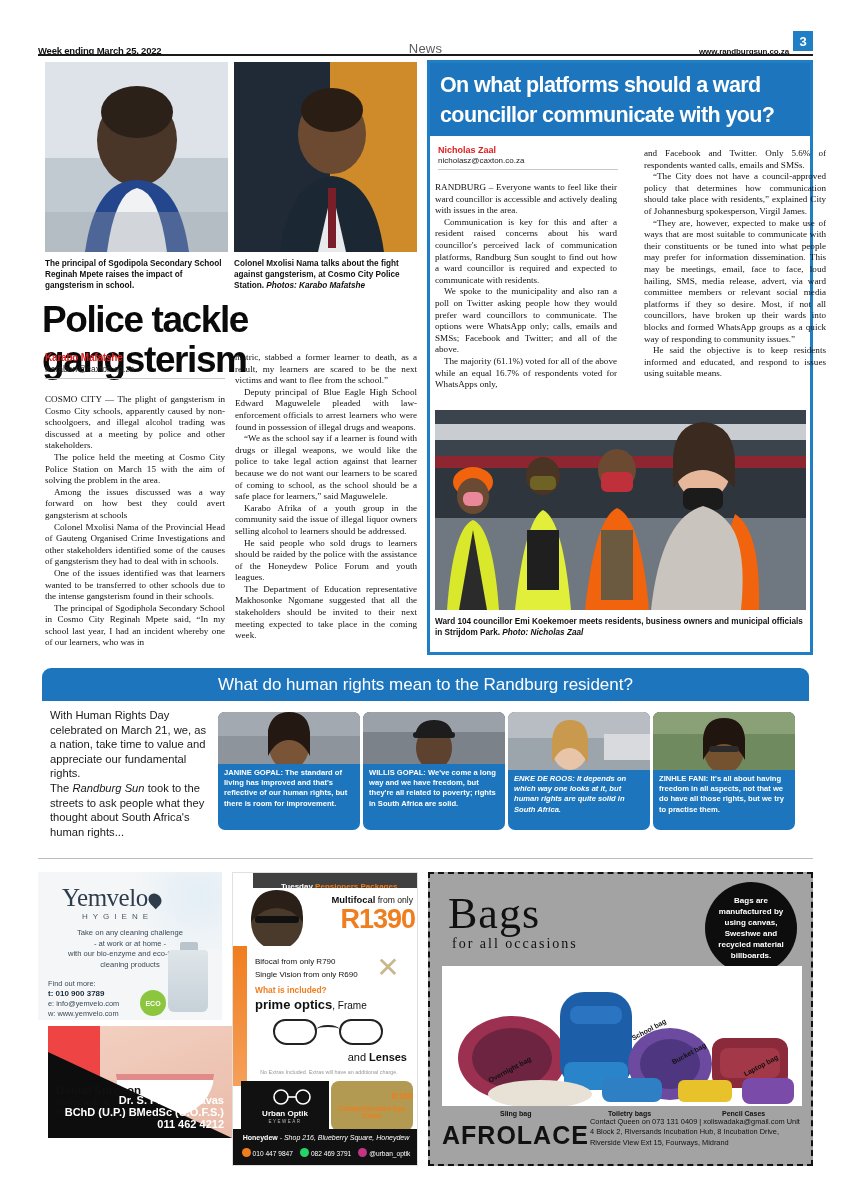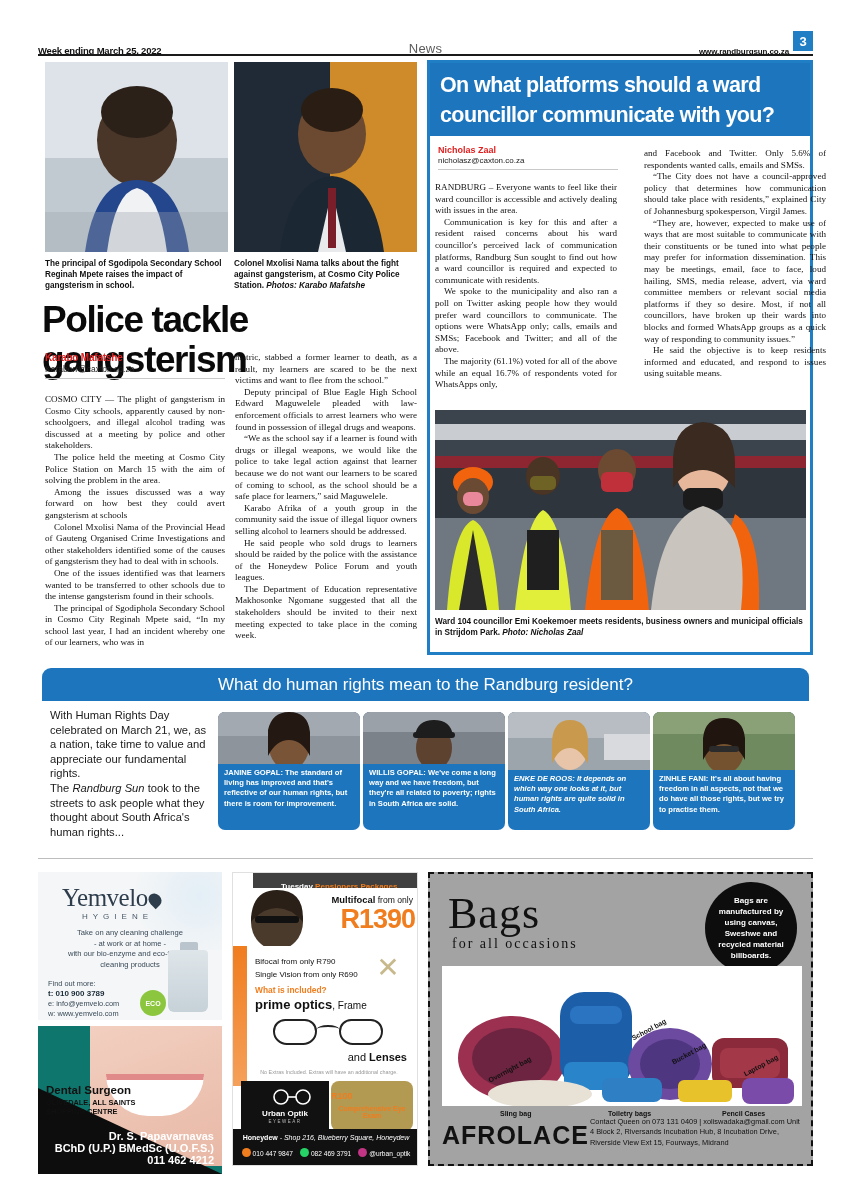--- a/index.html
+++ b/index.html
@@ -128,21 +128,21 @@
   .yem-bottle { position:absolute; right:14px; bottom:8px; width:40px; height:62px;
                 background:linear-gradient(180deg,#dfe6ea,#c6d1d8); border-radius:4px 4px 6px 6px; }
   .yem-cap { position:absolute; right:24px; bottom:68px; width:18px; height:10px;
              background:#b9c4cc; border-radius:2px; }
   .yem-eco { position:absolute; right:56px; bottom:4px; width:26px; height:26px;
              border-radius:50%; background:#8cc63f; color:#fff;
              font-family:"Liberation Sans", sans-serif; font-size:7px; font-weight:bold;
              display:flex; align-items:center; justify-content:center; }
 
   
-  .ad-dent { left:38px; top:1026px; width:184px; height:148px; background:#0f766e; }
+  .ad-dent { left:48px; top:1026px; width:184px; height:112px; background:#ef4444; }
   .dent-photo { position:absolute; right:0; top:0; width:132px; height:140px;
                 background:linear-gradient(160deg,#f2cfc0,#e8b8a6); }
   .dent-smile { position:absolute; right:18px; top:48px; width:98px; height:42px;
                 background:#fff; border-radius:0 0 46px 46px; border-top:6px solid #e08a8a; }
   .dent-tri2 { position:absolute; right:0; bottom:0; width:0; height:0;
                border-right:184px solid transparent; border-bottom:86px solid #0d0d0d; }
   .dent-title { position:absolute; left:8px; top:58px;
                 font-family:"Liberation Sans", sans-serif; font-weight:bold;
                 font-size:11.5px; color:#111; }
   .dent-loc { position:absolute; left:8px; top:72px; width:110px;
@@ -196,21 +196,21 @@
   .opt-blk { position:absolute; left:8px; top:208px; width:88px; height:50px; background:#111; }
   .opt-logo-g { position:absolute; left:28px; top:8px; width:48px; height:16px; }
   .opt-logo-txt { position:absolute; left:0; top:28px; width:88px; text-align:center;
                   font-family:"Liberation Sans", sans-serif; font-weight:bold;
                   font-size:8px; color:#fff; }
   .opt-logo-sub { position:absolute; left:0; top:38px; width:88px; text-align:center;
                   font-family:"Liberation Sans", sans-serif; font-size:4.5px;
                   color:#bbb; letter-spacing:1.5px; }
   .opt-gold { position:absolute; left:98px; top:208px; width:82px; height:50px;
               background:#b29a52; border-radius:8px; }
-  .opt-gold-p { position:absolute; left:0; top:10px; width:82px; text-align:left;
+  .opt-gold-p { position:absolute; left:0; top:10px; width:82px; text-align:right;
                 font-family:"Liberation Sans", sans-serif; font-weight:bold;
                 font-size:9px; color:#f07d1e; }
   .opt-gold-t { position:absolute; left:0; top:24px; width:82px; text-align:center;
                 font-family:"Liberation Sans", sans-serif; font-weight:bold;
                 font-size:7px; color:#f07d1e; }
   .opt-foot { position:absolute; left:0; bottom:0; width:186px; height:36px; background:#111; }
   .opt-addr { position:absolute; left:0; top:5px; width:186px; text-align:center;
               font-family:"Liberation Sans", sans-serif; font-size:7px; color:#fff; }
   .opt-addr i { font-style:italic; }
   .opt-soc { position:absolute; left:0; top:19px; width:186px;

